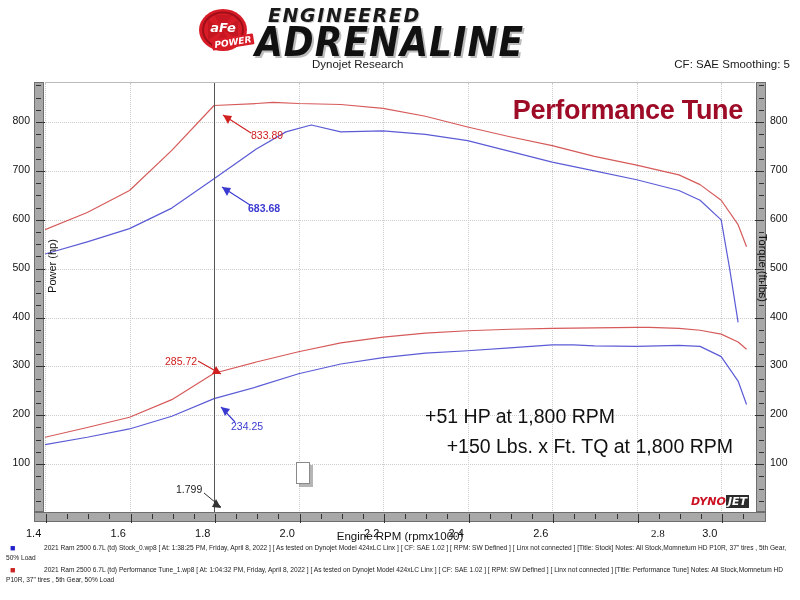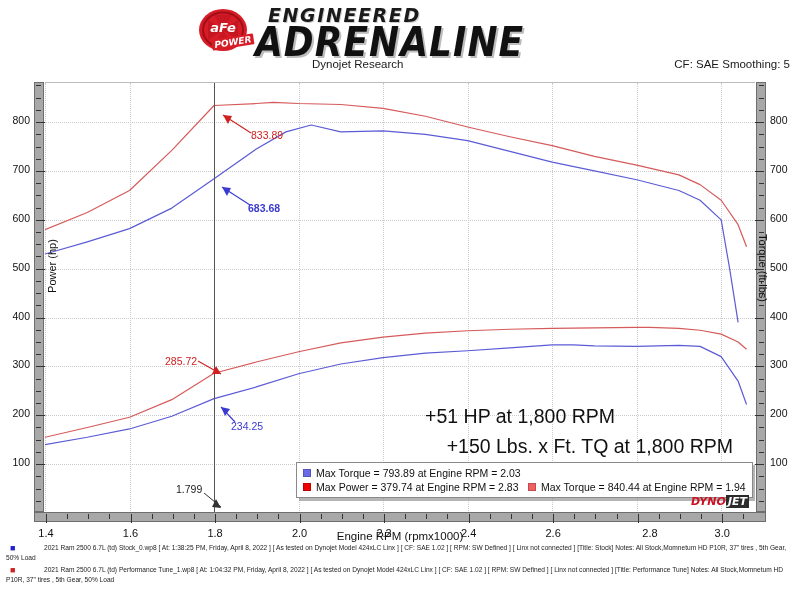--- a/index.html
+++ b/index.html
@@ -103,21 +103,21 @@
   .ylabel-left {
     position: absolute; font-size: 10.5px; color: #111; text-align: right;
     width: 34px; left: -38px;
   }
   .ylabel-right {
     position: absolute; font-size: 10.5px; color: #111; text-align: left;
     width: 34px; right: -38px;
   }
   .xlabel-tick {
     position: absolute; font-size: 11px; color: #111;
-    text-align: center; width: 40px; top: 14px;
+    text-align: left; width: 40px; top: 14px;
   }
   .axis-title-left {
     position: absolute; left: -22px; top: 178px;
     font-size: 11px; color: #111;
     transform: rotate(-90deg); transform-origin: center;
     width: 80px; text-align: center;
   }
   .axis-title-right {
     position: absolute; right: -42px; top: 180px;
     font-size: 11px; color: #111;
@@ -337,21 +337,21 @@
         <div class="xlabel-tick" style="left: 413.619px;">2.4</div>
         <div class="tick-minor-b" style="left: 454.75px;"></div>
         <div class="tick-minor-b" style="left: 475.881px;"></div>
         <div class="tick-minor-b" style="left: 497.012px;"></div>
         <div class="tick-major-b" style="left: 518.143px;"></div>
         <div class="xlabel-tick" style="left: 498.143px;">2.6</div>
         <div class="tick-minor-b" style="left: 539.274px;"></div>
         <div class="tick-minor-b" style="left: 560.405px;"></div>
         <div class="tick-minor-b" style="left: 581.536px;"></div>
         <div class="tick-major-b" style="left: 602.667px;"></div>
-        <div class="xlabel-tick" style="left: 595px;">2.8</div>
+        <div class="xlabel-tick" style="left: 616px; font-family: Liberation Serif, serif;">2.8</div>
         <div class="tick-minor-b" style="left: 623.798px;"></div>
         <div class="tick-minor-b" style="left: 644.929px;"></div>
         <div class="tick-minor-b" style="left: 666.06px;"></div>
         <div class="tick-major-b" style="left: 687.19px;"></div>
         <div class="xlabel-tick" style="left: 667.19px;">3.0</div>
         <div class="tick-minor-b" style="left: 708.321px;"></div>
       </div>
 
     <div class="plot" id="plot">
         <div class="gridline-v" style="left: 676.19px;"></div>
@@ -374,20 +374,21 @@
 
       <svg class="curves" id="curves" width="710" height="430" viewBox="0 0 710 430">
           <path d="M 0.00 361.59 L 42.26 354.26 L 84.52 345.95 L 126.79 333.25 L 169.05 315.66 L 211.31 303.93 L 253.57 290.74 L 295.83 280.97 L 338.10 274.61 L 380.36 270.22 L 422.62 267.77 L 464.88 264.84 L 507.14 261.91 L 528.27 261.91 L 549.40 262.89 L 591.67 263.38 L 633.93 262.40 L 655.06 263.38 L 676.19 273.64 L 693.10 298.07 L 701.55 321.52" fill="none" stroke="#5b5bd6" stroke-width="1.2" stroke-linejoin="round"></path>
           <path d="M 0.00 354.26 L 42.26 344.49 L 84.52 334.23 L 126.79 316.64 L 169.05 290.25 L 211.31 279.01 L 253.57 268.75 L 295.83 259.95 L 338.10 254.09 L 380.36 250.18 L 422.62 247.74 L 464.88 246.27 L 507.14 245.30 L 549.40 244.81 L 591.67 244.32 L 604.35 244.45 L 633.93 245.30 L 655.06 247.25 L 676.19 251.16 L 693.10 258.98 L 701.55 266.31" fill="none" stroke="#d65a5a" stroke-width="1.2" stroke-linejoin="round"></path>
           <path d="M 0.00 171.02 L 42.26 158.81 L 84.52 145.61 L 126.79 125.09 L 169.05 95.77 L 211.31 65.97 L 240.89 48.86 L 266.25 42.02 L 295.83 48.86 L 338.10 47.89 L 380.36 51.31 L 422.62 57.66 L 464.88 68.41 L 507.14 79.16 L 549.40 87.95 L 591.67 96.75 L 633.93 107.50 L 655.06 117.27 L 676.19 136.82 L 684.64 185.68 L 693.10 239.43" fill="none" stroke="#5b5bd6" stroke-width="1.2" stroke-linejoin="round"></path>
           <path d="M 0.00 146.59 L 42.26 129.49 L 84.52 107.50 L 126.79 67.43 L 169.05 22.48 L 211.31 20.52 L 228.21 19.33 L 253.57 20.52 L 295.83 21.50 L 338.10 25.41 L 380.36 33.23 L 422.62 43.98 L 464.88 53.75 L 507.14 62.55 L 549.40 73.30 L 591.67 82.09 L 633.93 91.86 L 655.06 101.64 L 676.19 117.27 L 693.10 141.70 L 701.55 163.69" fill="none" stroke="#d65a5a" stroke-width="1.2" stroke-linejoin="round"></path>
         </svg>
 
       <div class="cursor-line" id="cursorline" style="left: 168.625px;"></div>
 
+      <div class="perf-title">Performance Tune</div>
 
       <div class="gain-line gain1">+51 HP at 1,800 RPM</div>
       <div class="gain-line gain2">+150 Lbs. x Ft. TQ at 1,800 RPM</div>
 
       <div class="pt-label pt-red" style="left:206px; top:46px;">833.89</div>
       <div class="pt-label pt-blue" style="left:203px; top:119px;font-weight:bold;">683.68</div>
       <div class="pt-label pt-red" style="left:120px; top:272px;text-align:right;">285.72</div>
       <div class="pt-label pt-blue" style="left:186px; top:337px;">234.25</div>
 
       <svg width="710" height="430" style="position:absolute;left:0;top:0;pointer-events:none">
@@ -402,34 +403,20 @@
       </svg>
 
       <div class="cursor-label" style="left:131px; top:400px;">1.799</div>
       <svg width="710" height="430" style="position:absolute;left:0;top:0;pointer-events:none">
         <line x1="159" y1="410" x2="176" y2="424" stroke="#333" stroke-width="1"></line>
         <polygon points="176,425 167,424 171,416" fill="#333"></polygon>
       </svg>
 
       <div class="legend">
         <div class="legend-row">
-          <span class="legend-cell">
-            <span class="swatch sw-blue-lt"></span>
-            <span class="legend-text">Max Torque = 793.89 at Engine RPM = 2.03</span>
-          </span>
-        </div>
-        <div class="legend-row">
-          <span class="legend-cell first">
-            <span class="swatch sw-red"></span>
-            <span class="legend-text">Max Power = 379.74 at Engine RPM = 2.83</span>
-          </span>
-          <span class="legend-cell">
-            <span class="swatch sw-red-lt"></span>
-            <span class="legend-text">Max Torque = 840.44 at Engine RPM = 1.94</span>
-          </span>
         </div>
       </div>
 
       <div class="dynojet-mark">
         <span class="dj-red">DYNO</span><span class="dj-dark">JET</span>
       </div>
     </div>
 
     <div class="axis-title-left">Power (hp)</div>
     <div class="axis-title-right">Torque (ft-lbs)</div>

